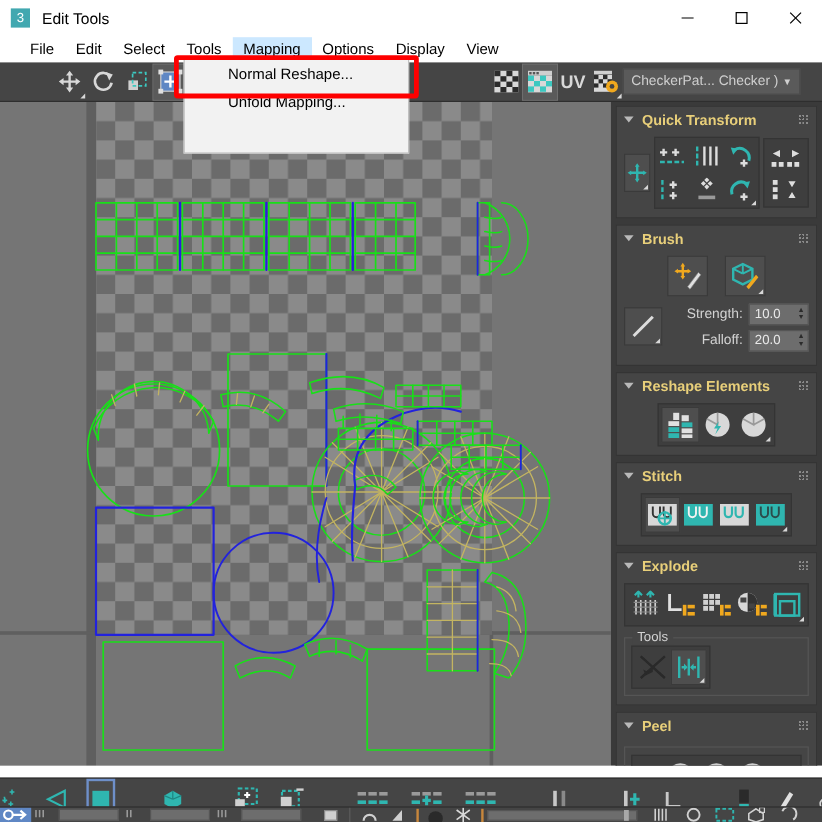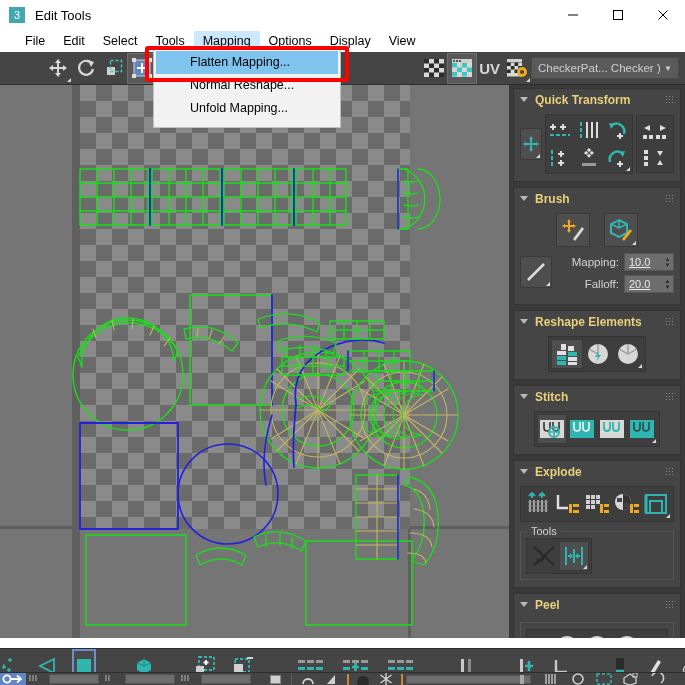--- a/index.html
+++ b/index.html
@@ -66,21 +66,21 @@
     display: flex; align-items: center; justify-content: center;
     position: relative;
   }
   .tb-btn.sel { background: #5a5a5a; outline: 1px solid #6e6e6e; }
   .tb-sep {
     width: 2px; height: 18px; background: #c8873c; margin: 0 3px; opacity: .85;
   }
   .tb-spacer { flex: 1; }
 
   .combo {
-    height: 22px; width: 148px; margin-right: 6px;
+    height: 22px; width: 148px; margin-right: 18px;
     background: #5a5a5a; border: 1px solid #4a4a4a;
     display: flex; align-items: center;
     color: #cfcfcf; font-size: 11.5px;
     padding: 0 6px;
   }
   .combo .cval { flex: 1; white-space: nowrap; overflow: hidden; }
   .combo .carr { font-size: 8px; color: #cfcfcf; }
 
   
   .dropdown {
@@ -184,21 +184,21 @@
     margin-bottom: 4px;
   }
   .fld-label { color: #d3d3d3; font-size: 11.5px; margin-right: 5px; }
   .spin {
     width: 50px; height: 18px;
     background: #6d6d6d; border: 1px solid #555;
     display: flex; align-items: center;
     padding-left: 4px;
     color: #e8e8e8; font-size: 11px;
   }
-  .spin .sval { flex: 1; text-decoration: underline; }
+  .spin .sval { flex: 1; }
   .spin .sarrows {
     width: 11px; display: flex; flex-direction: column;
     align-items: center; justify-content: center;
     font-size: 6px; line-height: 6px; color: #2b2b2b;
   }
 
   .group-box {
     border: 1px solid #555; margin-top: 3px;
     padding: 6px 5px 5px 5px; position: relative;
   }
@@ -390,21 +390,20 @@
       </svg>
       <div class="corner"></div>
     </div>
     <div class="combo">
       <span class="cval">CheckerPat... Checker )</span>
       <span class="carr">▼</span>
     </div>
   </div>
 
   <div class="dropdown">
-    <div class="dd-item hl">Flatten Mapping...</div>
     <div class="dd-item">Normal Reshape...</div>
     <div class="dd-item">Unfold Mapping...</div>
   </div>
   <div class="redbox"></div>
 
   <div class="canvas">
     <svg class="uv-svg" width="509" height="553" viewBox="0 0 509 553">
       <defs>
         <pattern id="chk" width="32" height="32" patternUnits="userSpaceOnUse">
           <rect width="32" height="32" fill="#8a8a8a"></rect>
@@ -686,21 +685,21 @@
         </div>
         <div style="display:flex;align-items:flex-start;">
           <div class="ibtn framed" style="width:32px;height:32px;margin-top:3px;">
             <svg width="22" height="22" viewBox="0 0 22 22">
                 <line x1="3" y1="19" x2="19" y2="3" stroke="#ddd" stroke-width="2.5"></line>
               </svg>
             <div class="corner"></div>
           </div>
           <div style="flex:1;margin-left:5px;">
             <div class="fld-row">
-              <span class="fld-label">Mapping:</span>
+              <span class="fld-label">Strength:</span>
               <div class="spin">
                 <span class="sval">10.0</span>
                 <span class="sarrows">▲<br>▼</span>
               </div>
             </div>
             <div class="fld-row">
               <span class="fld-label">Falloff:</span>
               <div class="spin">
                 <span class="sval">20.0</span>
                 <span class="sarrows">▲<br>▼</span>

